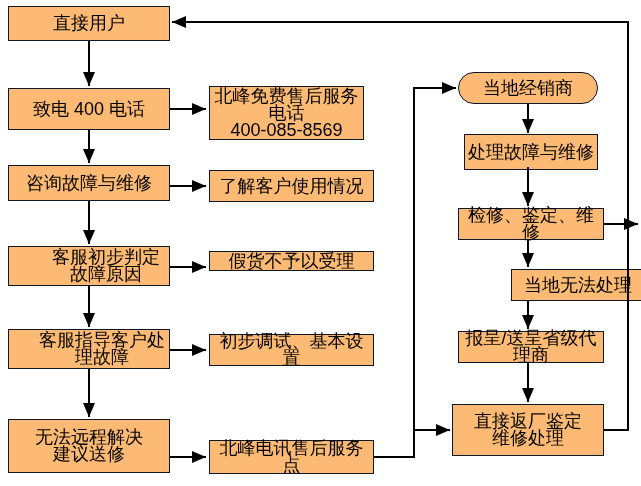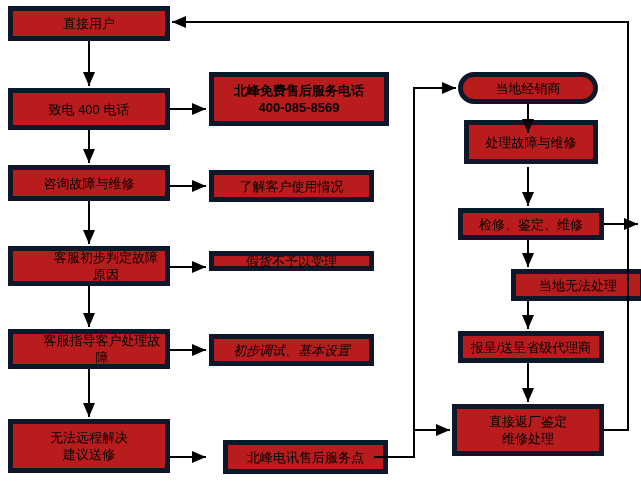--- a/index.html
+++ b/index.html
@@ -13,24 +13,24 @@
   #canvas {
     position: relative;
     width: 641px;
     height: 486px;
     background: #ffffff;
     overflow: hidden;
   }
   .node {
     position: absolute;
     box-sizing: border-box;
-    background: #b91c1c;
-    border: 5px solid #0f172a;
+    background: #fdba74;
+    border: 1px solid #0f172a;
     color: #000000;
-    font-size: 13px;
+    font-size: 18px;
     line-height: 17px;
     display: flex;
     align-items: center;
     justify-content: center;
     text-align: center;
     white-space: pre-line;
     padding: 2px 3px;
   }
   .arrow {
     position: absolute;
@@ -42,43 +42,43 @@
 </style>
 </head>
 <body>
 
 <div id="canvas">
 
   <div class="node" style="left:8px; top:6px; width:162px; height:35px;">直接用户</div>
 
   <div class="node" style="left:8px; top:88px; width:162px; height:42px;">致电 400 电话</div>
 
-  <div class="node" style="left:209px; top:72px; width:180px; height:54px;font-weight:bold;">北峰免费售后服务电话
+  <div class="node" style="left:209px; top:86px; width:155px; height:54px;">北峰免费售后服务电话
 400-085-8569</div>
 
   <div class="node" style="left:8px; top:165px; width:162px; height:36px;">咨询故障与维修</div>
 
   <div class="node" style="left:209px; top:170px; width:165px; height:32px;">了解客户使用情况</div>
 
   <div class="node" style="left:8px; top:246px; width:162px; height:40px;padding-left:37px;">客服初步判定故障原因</div>
 
   <div class="node" style="left:209px; top:251px; width:165px; height:20px;">假货不予以受理</div>
 
   <div class="node" style="left:8px; top:329px; width:162px; height:40px;padding-left:29px;">客服指导客户处理故障</div>
 
-  <div class="node" style="left:209px; top:334px; width:165px; height:32px;font-style:italic;">初步调试、基本设置</div>
+  <div class="node" style="left:209px; top:334px; width:165px; height:32px;">初步调试、基本设置</div>
 
   <div class="node" style="left:8px; top:419px; width:162px; height:54px;">无法远程解决
 建议送修</div>
 
-  <div class="node" style="left:209px; top:440px; width:165px; height:34px;margin-left:14px;">北峰电讯售后服务点</div>
+  <div class="node" style="left:209px; top:440px; width:165px; height:34px;">北峰电讯售后服务点</div>
 
   <div class="node" style="left:458px; top:72px; width:140px; height:32px;border-radius:16px;">当地经销商</div>
 
-  <div class="node" style="left:464px; top:120px; width:134px; height:44px;">处理故障与维修</div>
+  <div class="node" style="left:464px; top:134px; width:134px; height:36px;">处理故障与维修</div>
 
   <div class="node" style="left:458px; top:208px; width:146px; height:32px;">检修、鉴定、维修</div>
 
   <div class="node" style="left:464px; top:269px; width:134px; height:32px;margin-left:47px;">当地无法处理</div>
 
   <div class="node" style="left:458px; top:331px; width:146px; height:32px;">报呈/送呈省级代理商</div>
 
   <div class="node" style="left:452px; top:404px; width:152px; height:52px;">直接返厂鉴定
 维修处理</div>
 

